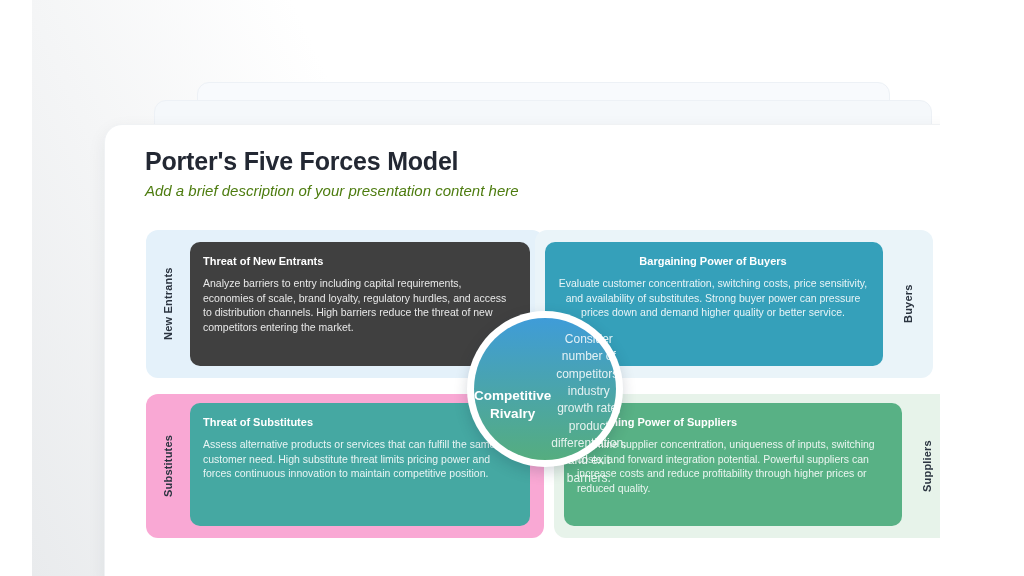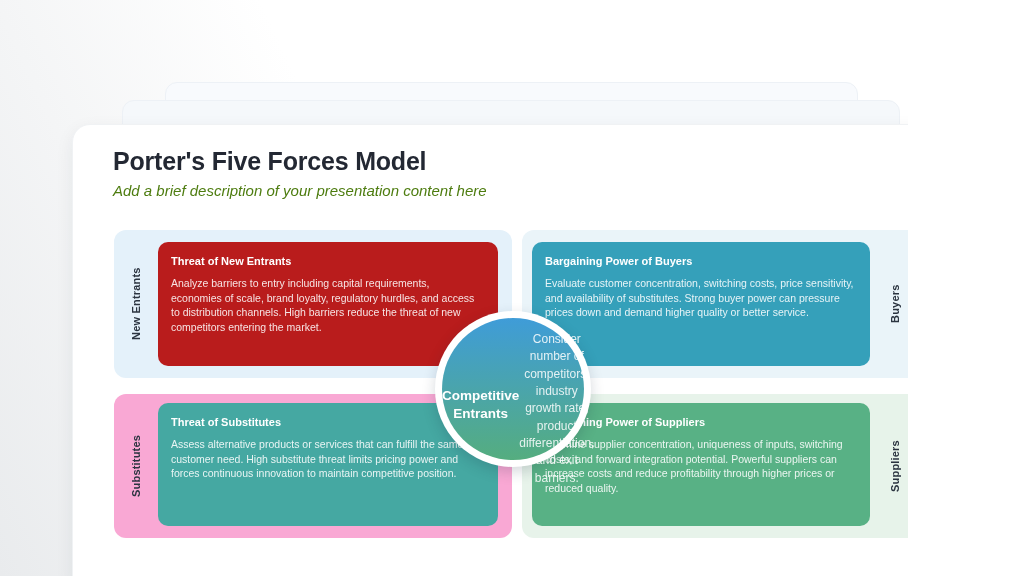--- a/index.html
+++ b/index.html
@@ -2,20 +2,21 @@
 <html><head>
 <meta charset="utf-8">
 <style>
   * { margin:0; padding:0; box-sizing:border-box; }
   html,body { width:1024px; height:576px; }
   body { font-family:"Liberation Sans","DejaVu Sans",sans-serif; }
 
   .stage {
     position:relative; width:908px; height:576px; overflow:hidden;
     background:linear-gradient(245deg,#ffffff 55%,#e9ebed 100%);
+    margin-left:32px;
   }
 
   
   .stack-layer { position:absolute; border-radius:12px; border:1px solid #edf1f6; }
   .stack-back { left:165px; top:82px; width:693px; height:54px; background:#f8fafd; }
   .stack-mid  { left:122px; top:100px; width:778px; height:54px; background:#f5f8fb; }
 
   
   .slide {
     position:absolute; left:72px; top:124px; width:880px; height:470px;
@@ -27,21 +28,21 @@
     font-size:25px; font-weight:600; color:#232833; letter-spacing:-0.2px;
   }
   .slide-subtitle {
     position:absolute; left:40px; top:57px;
     font-size:15px; color:#4d7c0f;font-style:italic;
   }
 
   
   .panel { position:absolute; border-radius:12px; }
   .panel-tl { left:41px;  top:105px; width:398px; height:148px; }
-  .panel-tr { left:449px; top:105px; width:398px; height:148px; }
+  .panel-tr { left:430px; top:105px; width:398px; height:148px;text-align:center; }
   .panel-bl { left:41px;  top:269px; width:398px; height:144px; }
   .panel-br { left:449px; top:269px; width:398px; height:144px; }
 
   .side-label {
     position:absolute; top:0; bottom:0; width:44px;
     display:flex; align-items:center; justify-content:center;
     writing-mode:vertical-rl; transform:rotate(180deg);
     font-size:11px; font-weight:600; color:#2b3440; letter-spacing:0.2px;
     white-space:nowrap;
   }
@@ -80,21 +81,21 @@
   <div class="stack-layer stack-back"></div>
   <div class="stack-layer stack-mid"></div>
 
   <div class="slide">
 
     <div class="slide-title">Porter's Five Forces Model</div>
     <div class="slide-subtitle">Add a brief description of your presentation content here</div>
 
     <div class="panel panel-tl" style="background: rgb(228, 241, 250);">
       <div class="side-label label-left">New Entrants</div>
-      <div class="force-card card-left card-top" style="background: #b91c1c;">
+      <div class="force-card card-left card-top" style="background: #404040;">
         <div class="force-title">Threat of New Entrants</div>
         <div class="force-desc">Analyze barriers to entry including capital requirements, economies of scale, brand loyalty, regulatory hurdles, and access to distribution channels. High barriers reduce the threat of new competitors entering the market.</div>
       </div>
     </div>
 
     <div class="panel panel-tr" style="background: rgb(234, 244, 249);">
       <div class="force-card card-right card-top" style="background: rgb(53, 160, 186);">
         <div class="force-title">Bargaining Power of Buyers</div>
         <div class="force-desc">Evaluate customer concentration, switching costs, price sensitivity, and availability of substitutes. Strong buyer power can pressure prices down and demand higher quality or better service.</div>
       </div>
@@ -114,20 +115,20 @@
         <div class="force-title">Bargaining Power of Suppliers</div>
         <div class="force-desc">Examine supplier concentration, uniqueness of inputs, switching costs, and forward integration potential. Powerful suppliers can increase costs and reduce profitability through higher prices or reduced quality.</div>
       </div>
       <div class="side-label label-right">Suppliers</div>
     </div>
 
     <div class="center-ring">
       <div class="center-circle" style="background: linear-gradient(rgb(63, 156, 216) 0%, rgb(85, 173, 127) 100%);">
         <div class="center-title">
           <span>Competitive</span><br>
-          <span>Entrants</span>
+          <span>Rivalry</span>
         </div>
         <div class="center-desc">Consider number of competitors, industry growth rate, product differentiation, and exit barriers.</div>
       </div>
     </div>
 
   </div>
 </div>
 
 </body></html>

